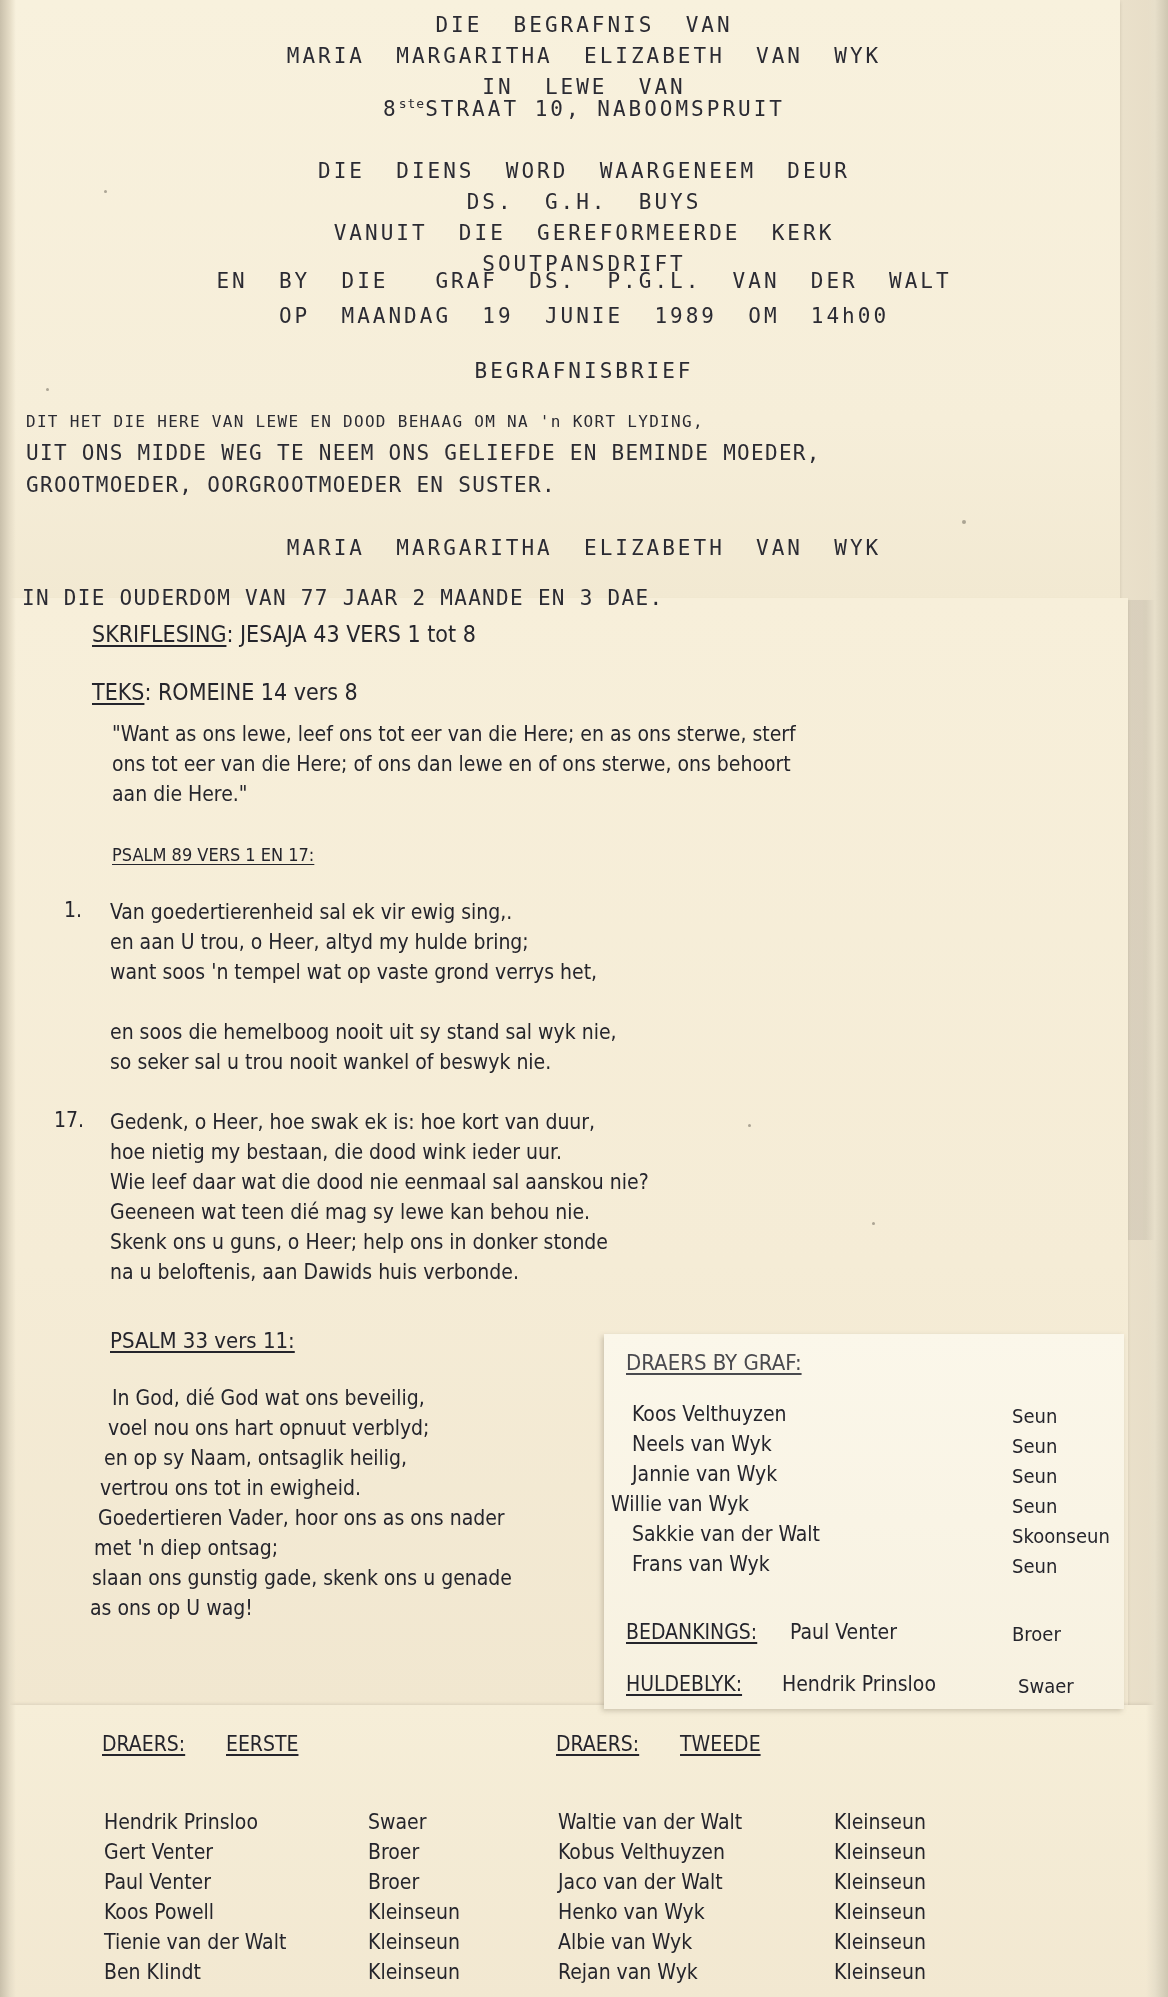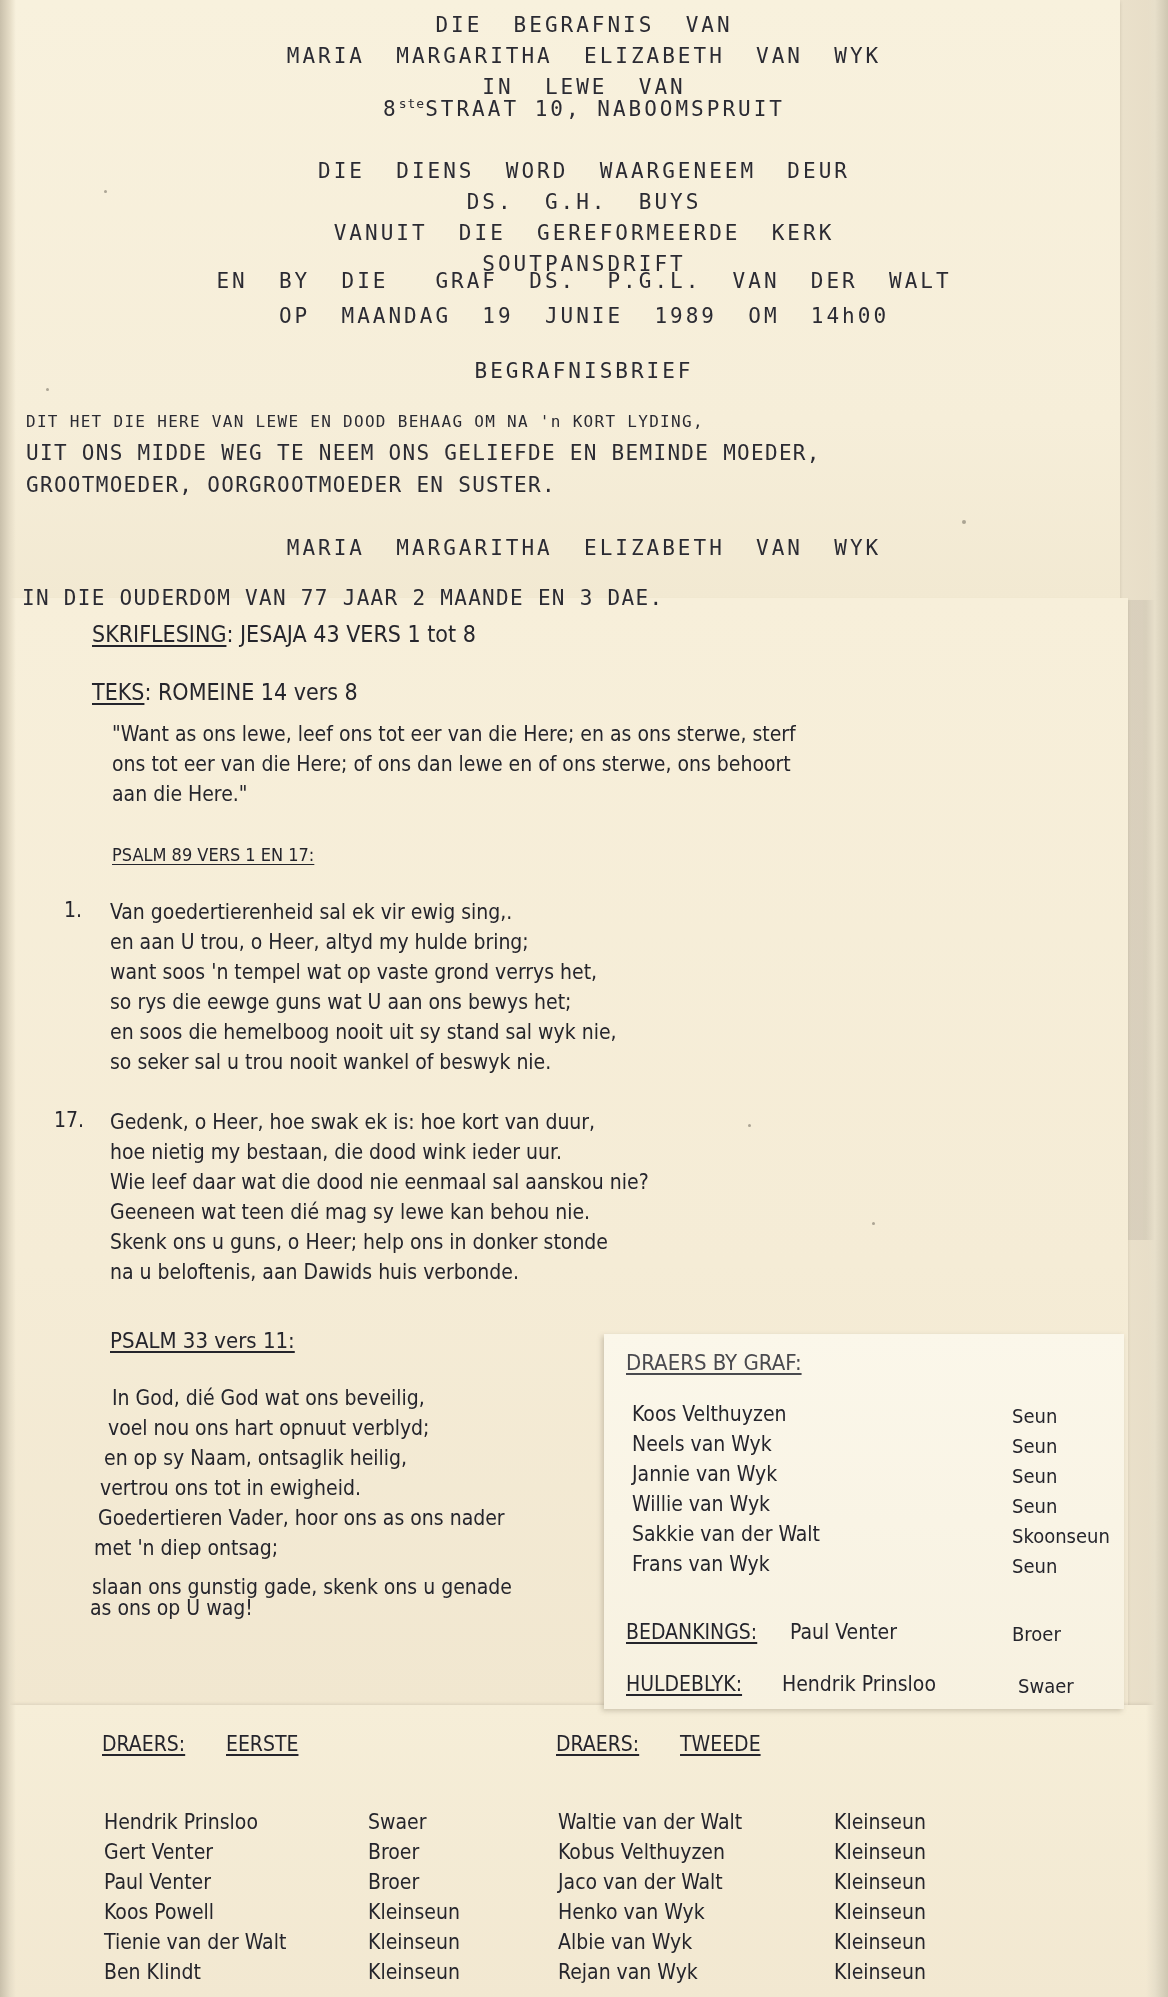--- a/index.html
+++ b/index.html
@@ -189,57 +189,56 @@
   <div class="hand" style="left:112px; top:720px;">"Want as ons lewe, leef ons tot eer van die Here; en as ons sterwe, sterf</div>
   <div class="hand" style="left:112px; top:750px;">ons tot eer van die Here; of ons dan lewe en of ons sterwe, ons behoort</div>
   <div class="hand" style="left:112px; top:780px;">aan die Here."</div>
 
   <div class="hand" style="left:112px; top:840px; font-size:18px;"><u class="ul">PSALM 89 VERS 1 EN 17:</u></div>
 
   <div class="verse-num" style="left:64px; top:898px;">1.</div>
   <div class="hand" style="left:110px; top:898px;">Van goedertierenheid sal ek vir ewig sing,.</div>
   <div class="hand" style="left:110px; top:928px;">en aan U trou, o Heer, altyd my hulde bring;</div>
   <div class="hand" style="left:110px; top:958px;">want soos 'n tempel wat op vaste grond verrys het,</div>
-  <div class="hand" style="left:110px; top:988px;">so rys die eewge guns wat U aan ons bewys het;</div>
   <div class="hand" style="left:110px; top:1018px;">en soos die hemelboog nooit uit sy stand sal wyk nie,</div>
   <div class="hand" style="left:110px; top:1048px;">so seker sal u trou nooit wankel of beswyk nie.</div>
 
   <div class="verse-num" style="left:54px; top:1108px;">17.</div>
   <div class="hand" style="left:110px; top:1138px;">hoe nietig my bestaan, die dood wink ieder uur.</div>
   <div class="hand" style="left:110px; top:1108px;">Gedenk, o Heer, hoe swak ek is: hoe kort van duur,</div>
   <div class="hand" style="left:110px; top:1168px;">Wie leef daar wat die dood nie eenmaal sal aanskou nie?</div>
   <div class="hand" style="left:110px; top:1198px;">Geeneen wat teen dié mag sy lewe kan behou nie.</div>
   <div class="hand" style="left:110px; top:1228px;">Skenk ons u guns, o Heer; help ons in donker stonde</div>
   <div class="hand" style="left:110px; top:1258px;">na u beloftenis, aan Dawids huis verbonde.</div>
 
   <div class="hand" style="left:110px; top:1326px; font-size:22px;"><u class="ul">PSALM 33 vers 11:</u></div>
 
   <div class="hand" style="left:112px; top:1384px;">In God, dié God wat ons beveilig,</div>
   <div class="hand" style="left:108px; top:1414px;">voel nou ons hart opnuut verblyd;</div>
   <div class="hand" style="left:104px; top:1444px;">en op sy Naam, ontsaglik heilig,</div>
   <div class="hand" style="left:100px; top:1474px;">vertrou ons tot in ewigheid.</div>
   <div class="hand" style="left:98px; top:1504px;">Goedertieren Vader, hoor ons as ons nader</div>
   <div class="hand" style="left:94px; top:1534px;">met 'n diep ontsag;</div>
-  <div class="hand" style="left:92px; top:1564px;margin-top:9px;">slaan ons gunstig gade, skenk ons u genade</div>
+  <div class="hand" style="left:92px; top:1564px;">slaan ons gunstig gade, skenk ons u genade</div>
   <div class="hand" style="left:90px; top:1594px;">as ons op U wag!</div>
 
   <div class="sheet-insert"></div>
 
   <div class="hand" style="left:626px; top:1348px; font-size:22px; color:#4a4a4f;"><u class="ul">DRAERS BY GRAF:</u></div>
 
   <div class="hand" style="left:632px; top:1400px;">Koos Velthuyzen</div>
   <div class="hand" style="left:1012px; top:1402px; font-size:20px;">Seun</div>
 
   <div class="hand" style="left:632px; top:1430px;">Neels van Wyk</div>
   <div class="hand" style="left:1012px; top:1432px; font-size:20px;">Seun</div>
 
   <div class="hand" style="left:632px; top:1460px;">Jannie van Wyk</div>
   <div class="hand" style="left:1012px; top:1462px; font-size:20px;">Seun</div>
 
-  <div class="hand" style="left:632px; top:1490px;">Willie van Wyk</div>
+  <div class="hand" style="left:611px; top:1490px;">Willie van Wyk</div>
   <div class="hand" style="left:1012px; top:1492px; font-size:20px;">Seun</div>
 
   <div class="hand" style="left:632px; top:1520px;">Sakkie van der Walt</div>
   <div class="hand" style="left:1012px; top:1522px; font-size:20px;">Skoonseun</div>
 
   <div class="hand" style="left:632px; top:1550px;">Frans van Wyk</div>
   <div class="hand" style="left:1012px; top:1552px; font-size:20px;">Seun</div>
 
   <div class="hand" style="left:626px; top:1618px;"><u class="ul">BEDANKINGS:</u></div>
   <div class="hand" style="left:790px; top:1618px;">Paul Venter</div>

